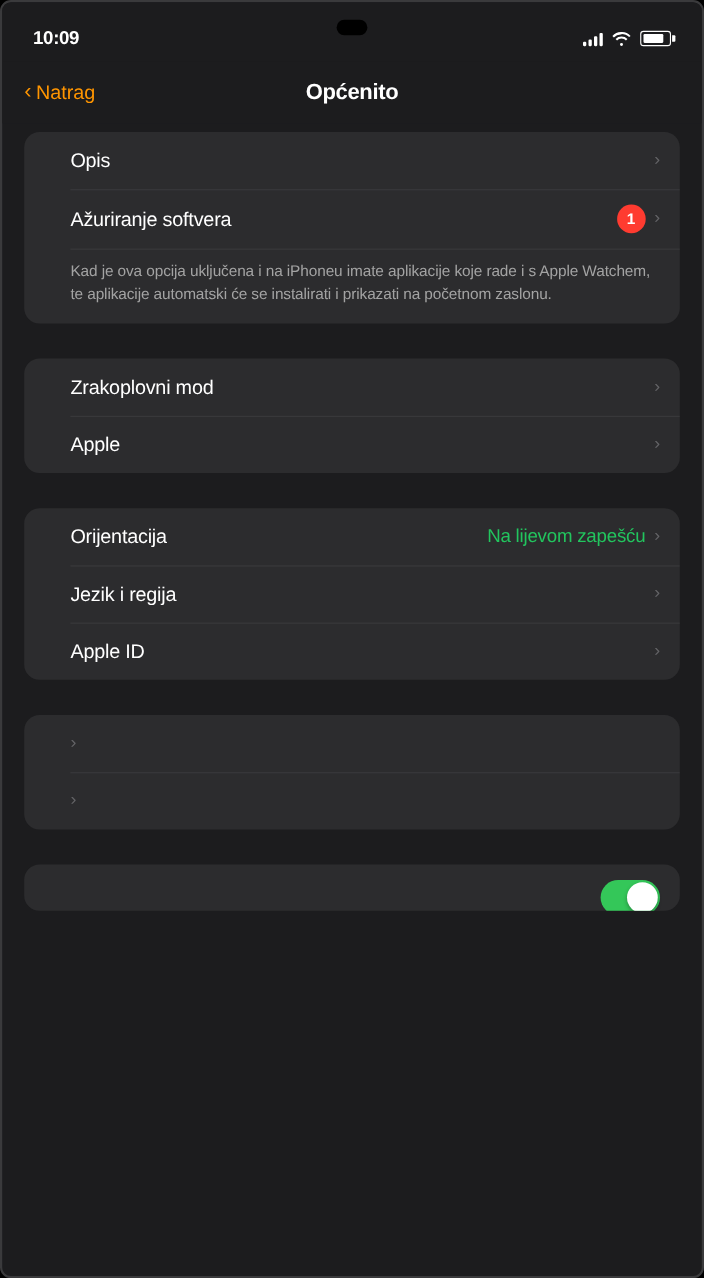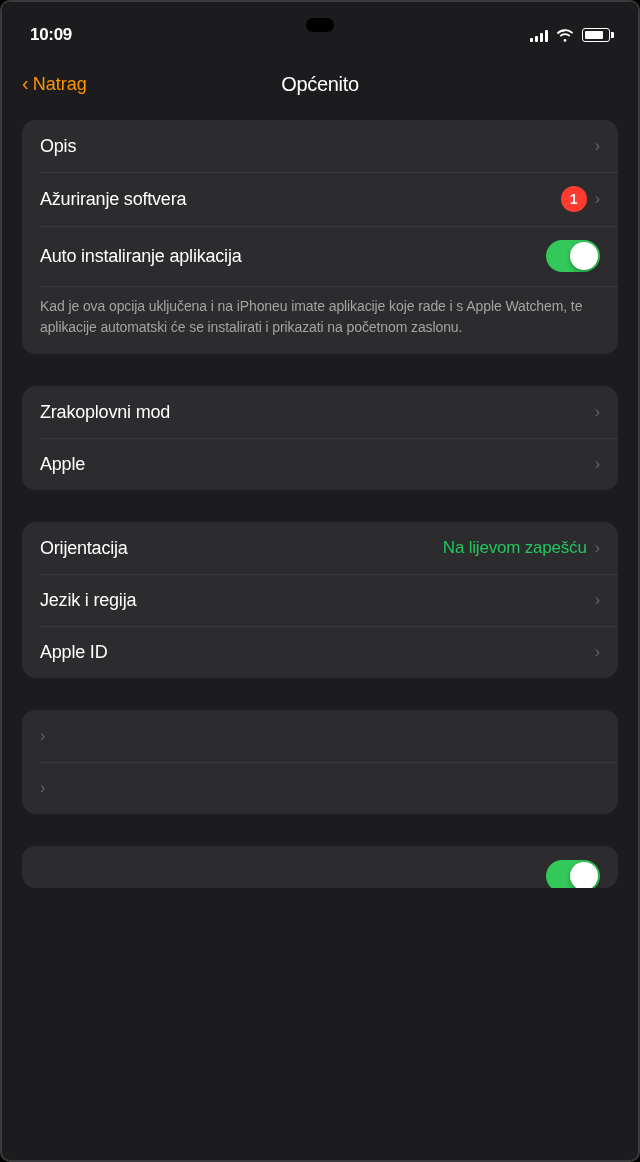--- a/index.html
+++ b/index.html
@@ -127,38 +127,39 @@
     }
 
     .nav-back-chevron {
       font-size: 20px;
       font-weight: 300;
       margin-top: -1px;
     }
 
     .nav-title {
       font-size: 20px;
-      font-weight: 400;
+      font-weight: 700;
       color: #fff;
       letter-spacing: -0.3px;
     }
 
     
     .content {
       padding: 8px 20px 20px 20px;
       overflow-y: auto;
       height: calc(1162px - 110px);
     }
 
     
     .card-group {
       background: #2c2c2e;
       border-radius: 14px;
       overflow: hidden;
       margin-bottom: 8px;
+      padding-left: 24px;
     }
 
     .card-item {
       display: flex;
       align-items: center;
       justify-content: space-between;
       padding: 14px 18px;
       min-height: 52px;
       cursor: pointer;
       position: relative;
@@ -306,96 +307,88 @@
           <span class="chevron-right">›</span>
         </div>
       </div>
       <div class="card-item">
         <span class="card-item-left">Ažuriranje softvera</span>
         <div class="card-item-right">
           <div class="badge">1</div>
           <span class="chevron-right">›</span>
         </div>
       </div>
-      <div class="card-item">
-        <span class="card-item-left">Auto instaliranje aplikacija</span>
+      <div class="description-text">
+        Kad je ova opcija uključena i na iPhoneu imate aplikacije koje rade i s Apple Watchem, te aplikacije automatski će se instalirati i prikazati na početnom zaslonu.
+      </div>
+    </div>
+
+    <div class="group-spacer"></div>
+
+    <div class="card-group">
+      <div class="card-item">
+        <span class="card-item-left">Zrakoplovni mod</span>
+        <div class="card-item-right">
+          <span class="chevron-right">›</span>
+        </div>
+      </div>
+      <div class="card-item">
+        <span class="card-item-left">Apple</span>
+        <div class="card-item-right">
+          <span class="chevron-right">›</span>
+        </div>
+      </div>
+    </div>
+
+    <div class="group-spacer"></div>
+
+    <div class="card-group">
+      <div class="card-item">
+        <span class="card-item-left">Orijentacija</span>
+        <div class="card-item-right">
+          <span class="card-item-value">Na lijevom zapešću</span>
+          <span class="chevron-right">›</span>
+        </div>
+      </div>
+      <div class="card-item">
+        <span class="card-item-left">Jezik i regija</span>
+        <div class="card-item-right">
+          <span class="chevron-right">›</span>
+        </div>
+      </div>
+      <div class="card-item">
+        <span class="card-item-left">Apple ID</span>
+        <div class="card-item-right">
+          <span class="chevron-right">›</span>
+        </div>
+      </div>
+    </div>
+
+    <div class="group-spacer"></div>
+
+    <div class="card-group">
+      <div class="card-item">
+        <div class="card-item-right">
+          <span class="chevron-right">›</span>
+        </div>
+      </div>
+      <div class="card-item">
+        <div class="card-item-right">
+          <span class="chevron-right">›</span>
+        </div>
+      </div>
+    </div>
+
+    <div class="group-spacer"></div>
+
+    <div class="card-group" style="overflow:hidden; height: 42px;">
+      <div class="card-item-partial">
+        <span class="card-item-left"></span>
         <div class="card-item-right">
           <div class="toggle on">
             <div class="toggle-knob"></div>
           </div>
         </div>
       </div>
-      <div class="description-text">
-        Kad je ova opcija uključena i na iPhoneu imate aplikacije koje rade i s Apple Watchem, te aplikacije automatski će se instalirati i prikazati na početnom zaslonu.
-      </div>
-    </div>
-
-    <div class="group-spacer"></div>
-
-    <div class="card-group">
-      <div class="card-item">
-        <span class="card-item-left">Zrakoplovni mod</span>
-        <div class="card-item-right">
-          <span class="chevron-right">›</span>
-        </div>
-      </div>
-      <div class="card-item">
-        <span class="card-item-left">Apple</span>
-        <div class="card-item-right">
-          <span class="chevron-right">›</span>
-        </div>
-      </div>
-    </div>
-
-    <div class="group-spacer"></div>
-
-    <div class="card-group">
-      <div class="card-item">
-        <span class="card-item-left">Orijentacija</span>
-        <div class="card-item-right">
-          <span class="card-item-value">Na lijevom zapešću</span>
-          <span class="chevron-right">›</span>
-        </div>
-      </div>
-      <div class="card-item">
-        <span class="card-item-left">Jezik i regija</span>
-        <div class="card-item-right">
-          <span class="chevron-right">›</span>
-        </div>
-      </div>
-      <div class="card-item">
-        <span class="card-item-left">Apple ID</span>
-        <div class="card-item-right">
-          <span class="chevron-right">›</span>
-        </div>
-      </div>
-    </div>
-
-    <div class="group-spacer"></div>
-
-    <div class="card-group">
-      <div class="card-item">
-        <div class="card-item-right">
-          <span class="chevron-right">›</span>
-        </div>
-      </div>
-      <div class="card-item">
-        <div class="card-item-right">
-          <span class="chevron-right">›</span>
-        </div>
-      </div>
-    </div>
-
-    <div class="group-spacer"></div>
-
-    <div class="card-group" style="overflow:hidden; height: 42px;">
-      <div class="card-item-partial">
-        <span class="card-item-left"></span>
-        <div class="card-item-right">
-          <div class="toggle on">
-            <div class="toggle-knob"></div>
-          </div>
-        </div>
-      </div>
     </div>
 
   </div>
 </div>
 
 </body></html>

